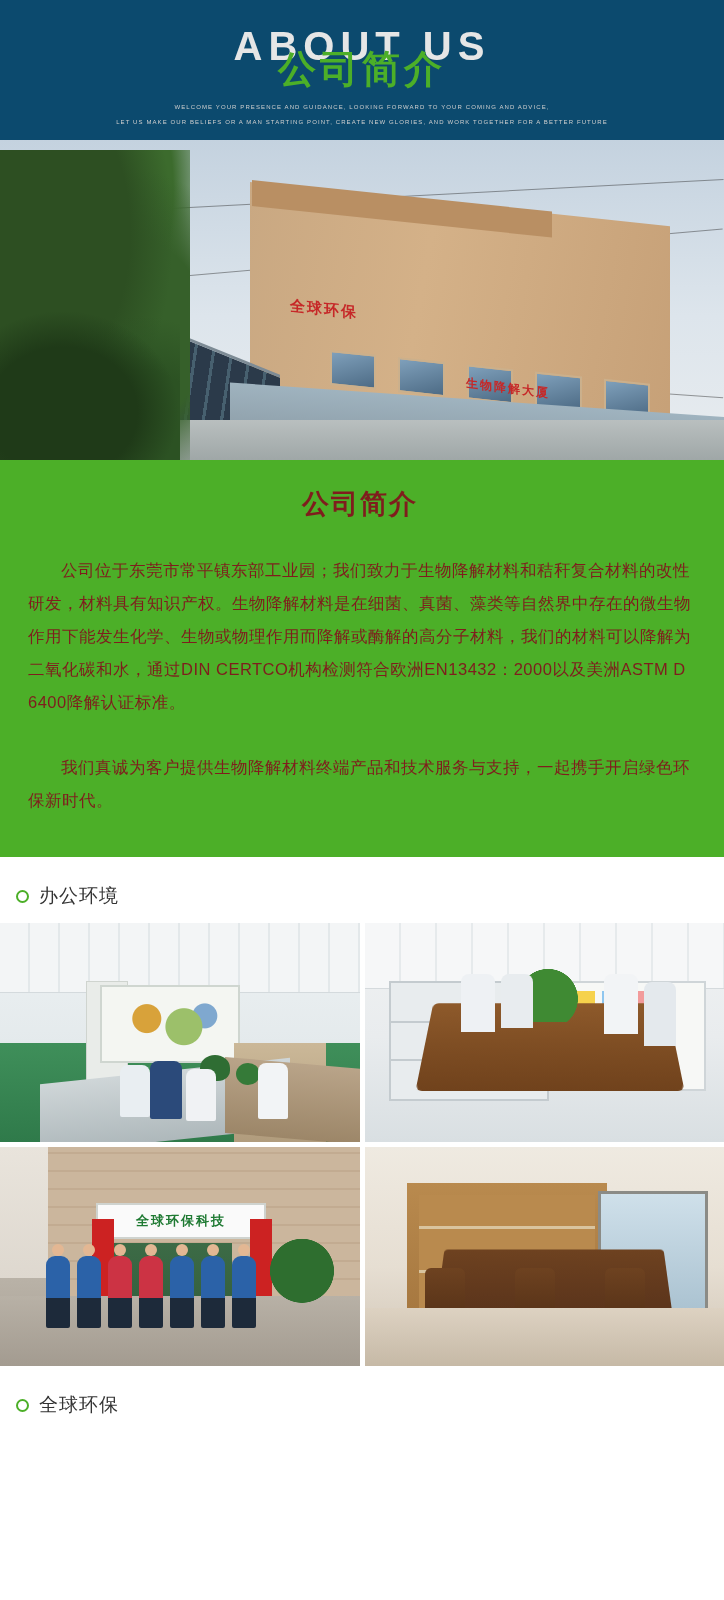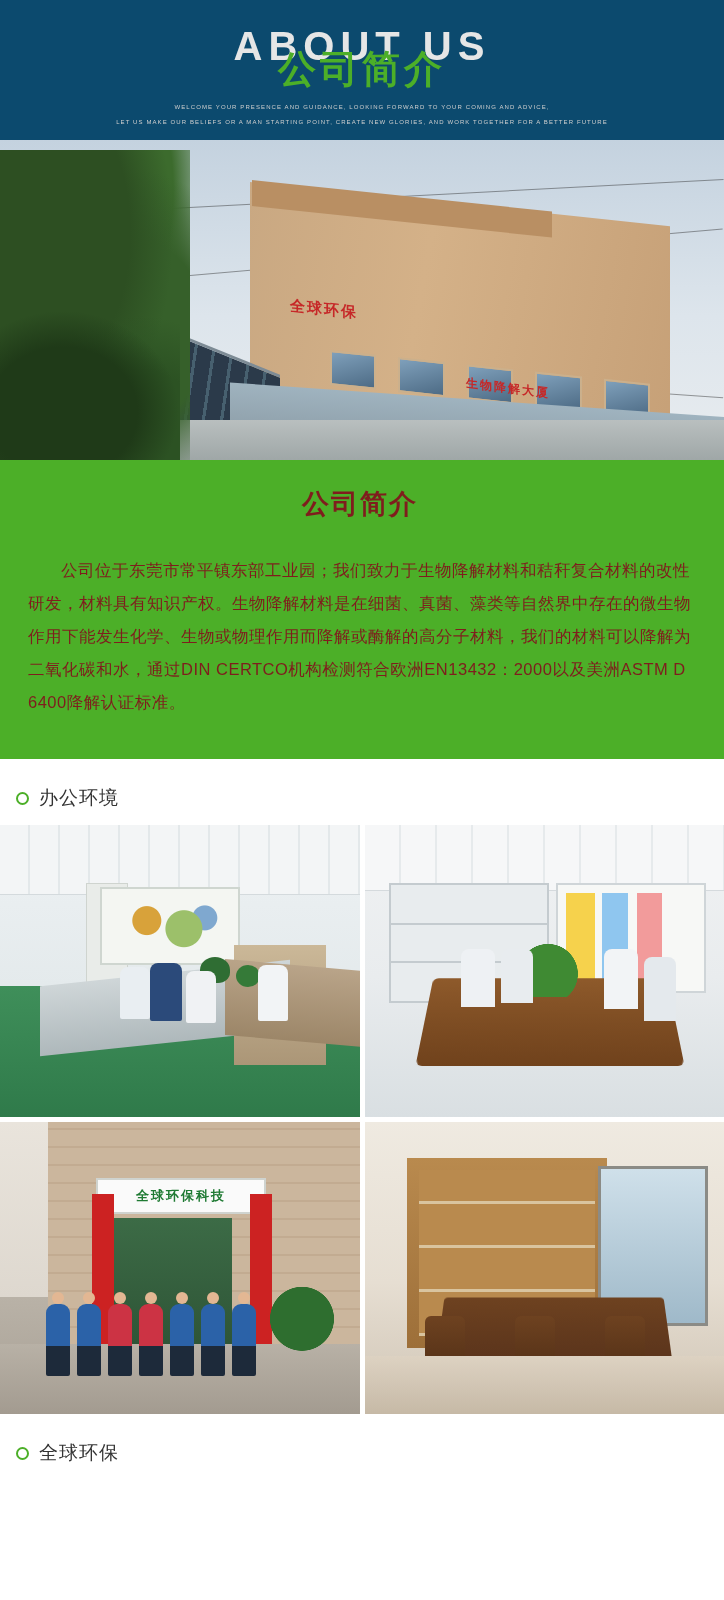--- a/index.html
+++ b/index.html
@@ -214,21 +214,21 @@
 
   
   .grid {
     display: grid;
     grid-template-columns: 1fr 1fr;
     gap: 5px;
     padding: 0 0 0 0;
   }
   .cell {
     position: relative;
-    height: 292px;
+    height: 219px;
     overflow: hidden;
   }
 
   
   .p-office1 { background: linear-gradient(#eef2f4 0%, #e4eaec 55%, #3f8f5a 55%, #2f7a4a 100%); }
   .p-office1 .ceil { position:absolute; top:0; left:0; right:0; height:70px;
     background: repeating-linear-gradient(90deg,#f3f5f6 0 28px,#e3e8ea 28px 30px); border-bottom:1px solid #d4dadd;}
   .p-office1 .map { position:absolute; top:62px; right:120px; width:140px; height:78px; background:#f4f6f2; border:2px solid #cfd6d0;}
   .p-office1 .map:after{content:""; position:absolute; inset:10px; background:
      radial-gradient(circle at 30% 40%, #d8a23a 0 14px, transparent 15px),
@@ -320,20 +320,21 @@
     <div class="b-sign2">生物降解大厦</div>
     <div class="b-base"></div>
     <div class="b-ground"></div>
     <div class="b-tree"></div>
     <div class="b-tree2"></div>
   </div>
 
   <div class="intro">
     <div class="intro-title">公司简介</div>
     <p>公司位于东莞市常平镇东部工业园；我们致力于生物降解材料和秸秆复合材料的改性研发，材料具有知识产权。生物降解材料是在细菌、真菌、藻类等自然界中存在的微生物作用下能发生化学、生物或物理作用而降解或酶解的高分子材料，我们的材料可以降解为二氧化碳和水，通过DIN CERTCO机构检测符合欧洲EN13432：2000以及美洲ASTM D 6400降解认证标准。</p>
+    <p>我们真诚为客户提供生物降解材料终端产品和技术服务与支持，一起携手开启绿色环保新时代。</p>
   </div>
 
   <div class="section-head">
     <span class="ring"></span>
     <span class="label">办公环境</span>
   </div>
 
   <div class="grid">
 
     <div class="cell p-office1">

